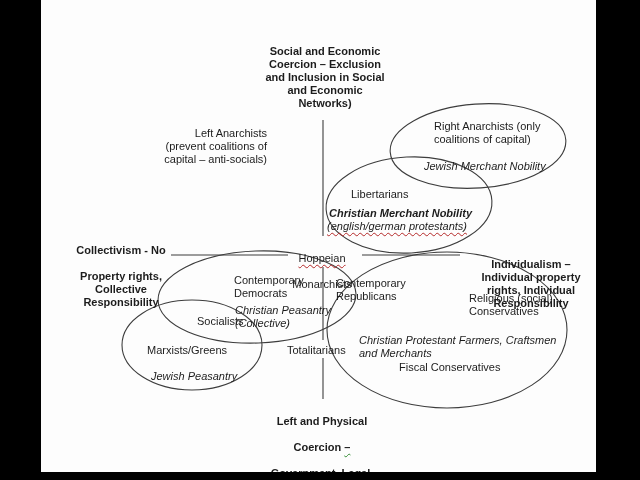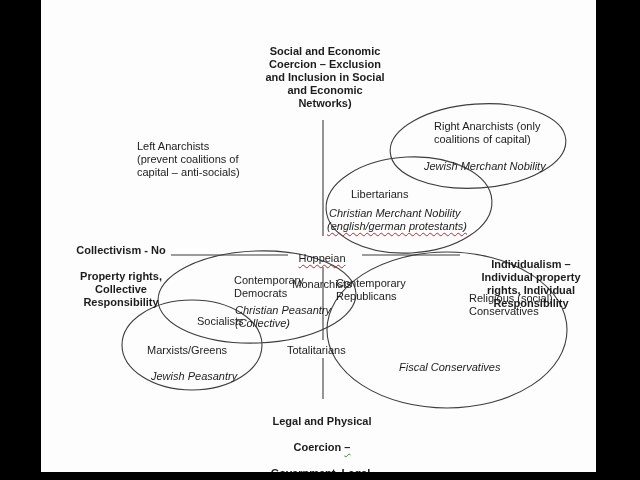--- a/index.html
+++ b/index.html
@@ -64,37 +64,37 @@
 Collective
 Responsibility</div>
   </div>
 
   <div class="lbl bold" style="left:466px; top:233px; width:130px;margin-top:25px;">Individualism –
 Individual property
 rights, Individual
 Responsibility</div>
 
   <div class="lbl bold" style="left:257px; top:402px; width:130px;">
-    <div>Legal and Physical</div>
+    <div>Left and Physical</div>
     <div><span>Coercion </span><span class="wavy-green">–</span></div>
     <div><span class="uline wavy-green">Government,</span><span> Legal,</span></div>
     
     
   </div>
 
-  <div class="lbl" style="left:137px; top:140px; width:130px;">Left Anarchists
+  <div class="lbl" style="left:137px; top:127px; width:130px;text-align:right;">Left Anarchists
 (prevent coalitions of
 capital – anti-socials)</div>
 
   <div class="lbl it" style="left:424px; top:160px; width:140px;">Jewish Merchant Nobility</div>
   <div class="lbl" style="left:434px; top:120px; width:130px;">Right Anarchists (only
 coalitions of capital)</div>
 
   <div class="lbl" style="left:351px; top:188px; width:90px;">Libertarians</div>
-  <div class="lbl it" style="left:329px; top:207px; width:160px;">Christian Merchant Nobility</div>
+  <div class="lbl it" style="left:329px; top:207px; width:160px;font-weight:bold;">Christian Merchant Nobility</div>
   <div class="lbl it wavy-red" style="left:327px; top:220px; width:160px;">(english/german protestants)</div>
 
   <div class="lbl ctr" style="left:282px; top:239px; width:80px;">
     <div><span class="wavy-red">Hoppeian</span></div>
     <div>Monarchists</div>
   </div>
 
   <div class="lbl" style="left:234px; top:274px; width:90px;">Contemporary
 Democrats</div>
   <div class="lbl it" style="left:235px; top:304px; width:110px;">Christian Peasantry
@@ -105,18 +105,20 @@
 
   <div class="lbl" style="left:197px; top:315px; width:70px;">Socialists</div>
 
   <div class="lbl" style="left:147px; top:344px; width:100px;">Marxists/Greens</div>
   <div class="lbl it" style="left:151px; top:370px; width:100px;">Jewish Peasantry</div>
 
   <div class="lbl" style="left:287px; top:344px; width:70px;">Totalitarians</div>
 
   <div class="lbl" style="left:469px; top:292px; width:110px;">Religious (social)
 Conservatives</div>
-  <div class="lbl" style="left:399px; top:361px; width:120px;font-style:italic;">Fiscal Conservatives</div>
+  <div class="lbl it" style="left:359px; top:334px; width:215px;">Christian Protestant Farmers, Craftsmen
+and Merchants</div>
+  <div class="lbl" style="left:399px; top:361px; width:120px;">Fiscal Conservatives</div>
 
   <div style="position:absolute; left:0; top:0; width:41px; height:480px; background:#000;"></div>
   <div style="position:absolute; left:596px; top:0; width:44px; height:480px; background:#000;"></div>
   <div style="position:absolute; left:0; top:472px; width:640px; height:8px; background:#000;"></div>
 </div>
 
 </body></html>

